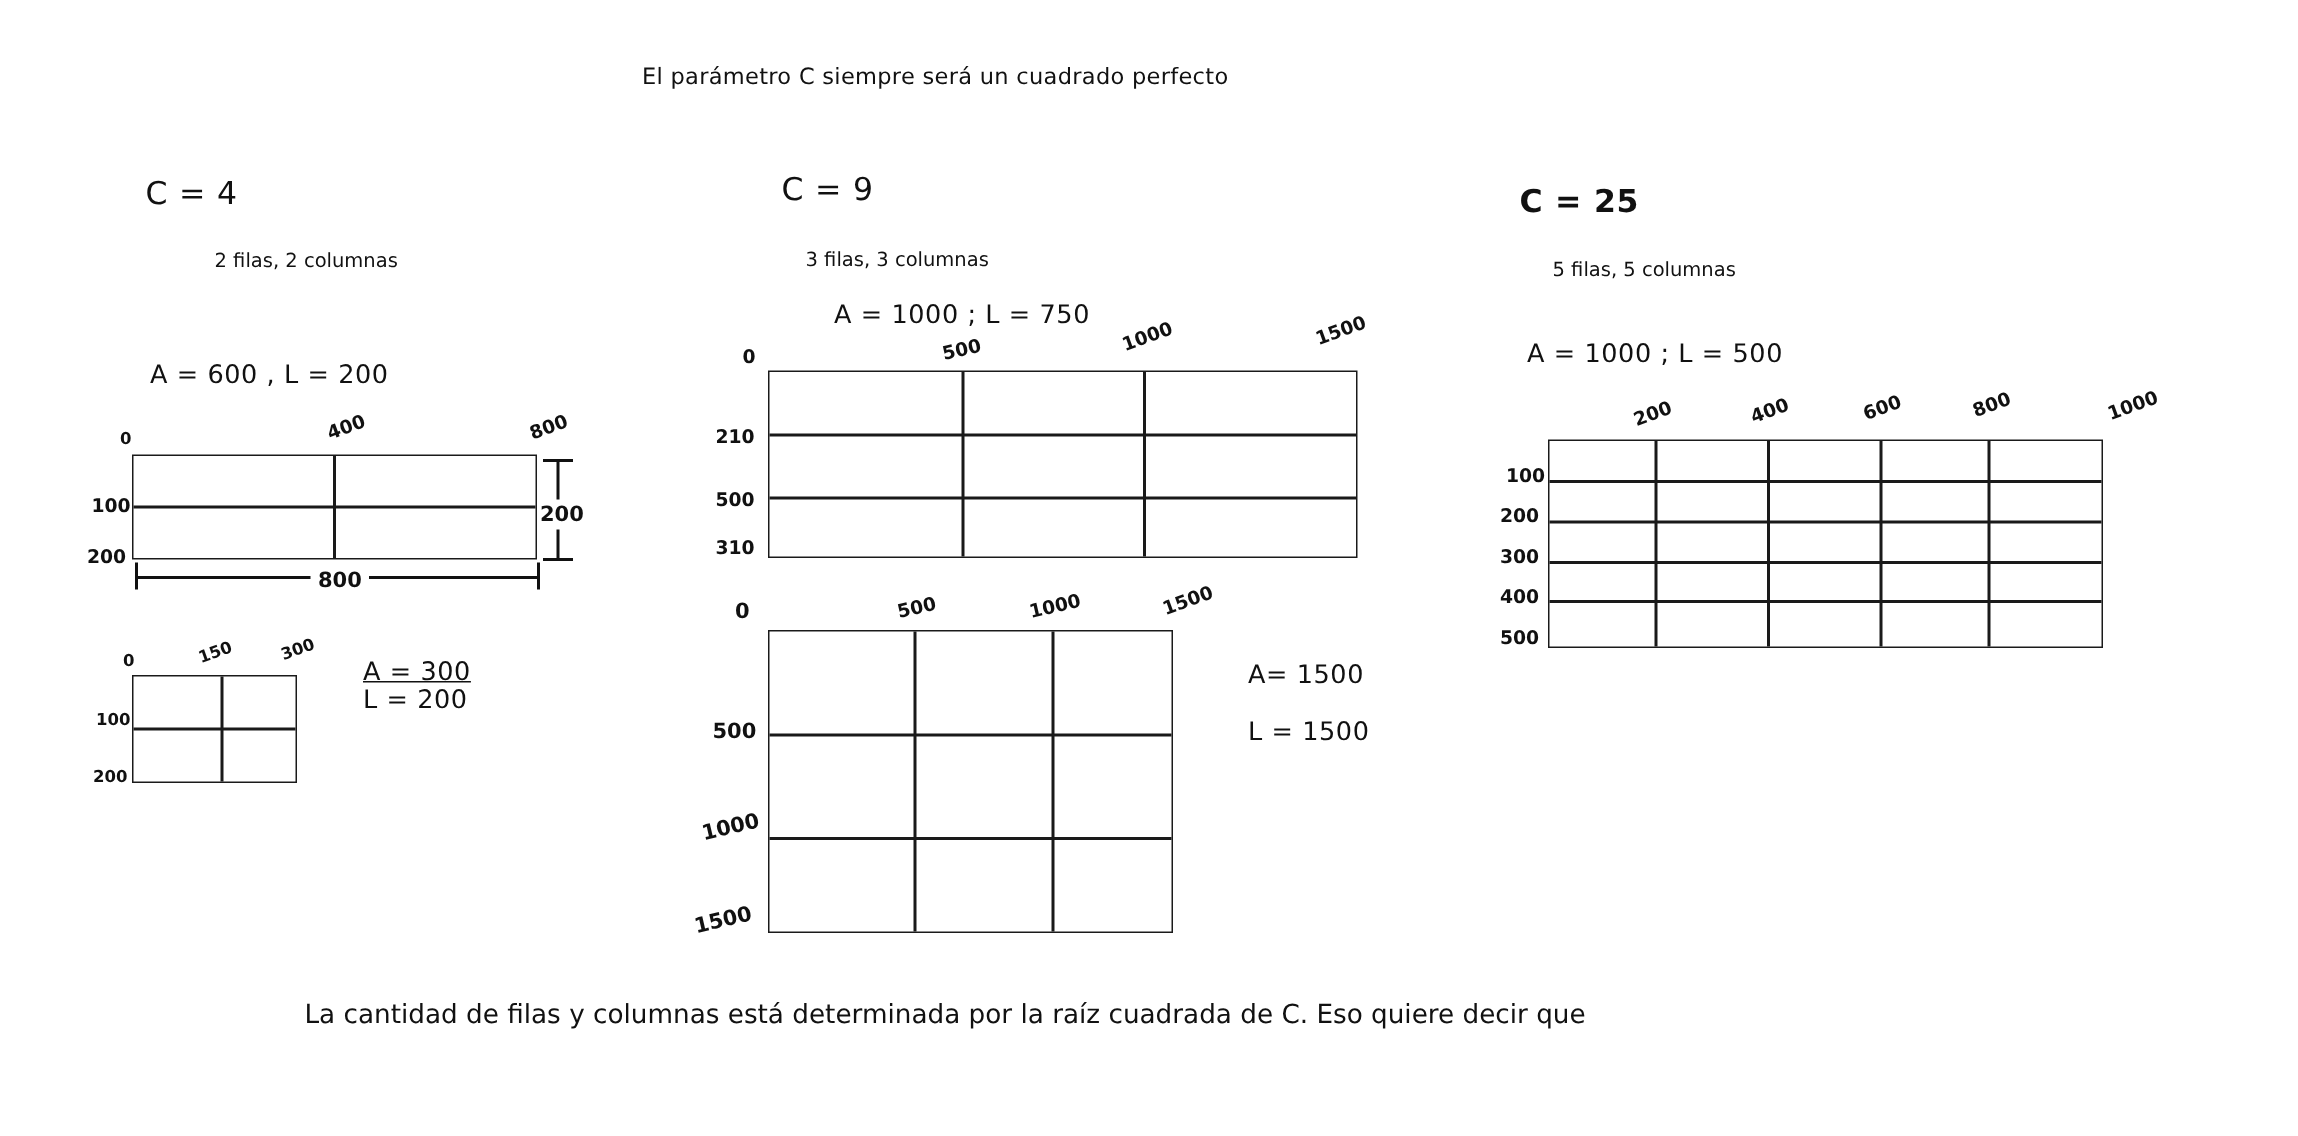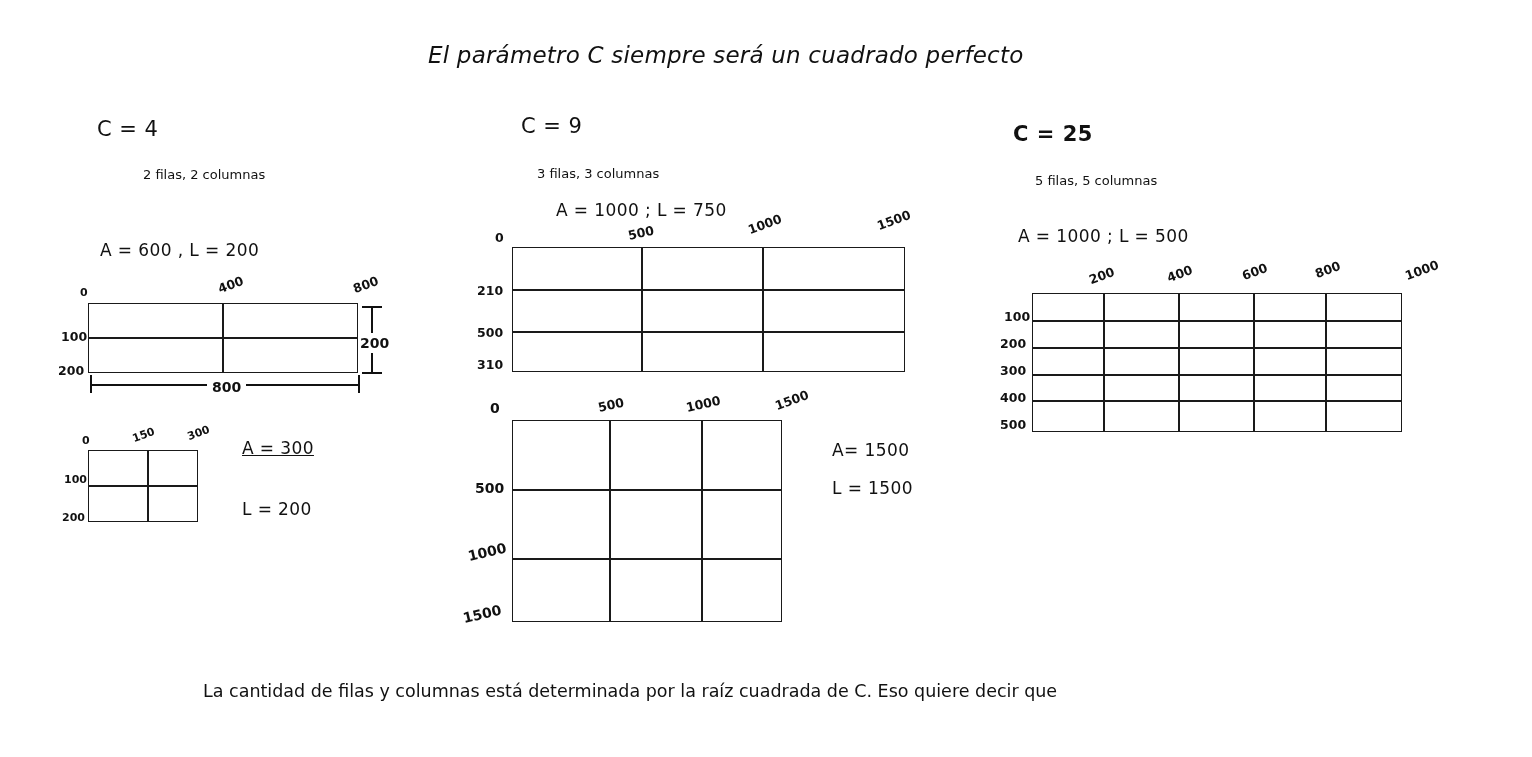--- a/index.html
+++ b/index.html
@@ -16,23 +16,22 @@
     color: #111111;
     overflow: hidden;
   }
   .abs { position: absolute; }
   .hand {
     font-family: "DejaVu Sans", sans-serif;
     color: #111;
     white-space: nowrap;
   }
   .title {
-    font-size: 23px;
+    font-size: 15px;
     letter-spacing: 0.2px;
-    font-style: italic;
   }
   .case-label {
     font-size: 21px;
     letter-spacing: 0.5px;
   }
   .case-sub {
     font-size: 13px;
   }
   .dim-label {
     font-size: 17px;
@@ -110,21 +109,21 @@
     <div class="gl-v" style="left:58px;"></div>
     <div class="gl-h" style="top:34px;"></div>
   </div>
   <div class="abs hand tick-sm" style="left:82px; top:434px;">0</div>
   <div class="abs hand tick-sm" style="left:135px; top:432px;"><span class="rot-b">150</span></div>
   <div class="abs hand tick-sm" style="left:190px; top:430px;"><span class="rot-b">300</span></div>
   <div class="abs hand tick-sm" style="left:64px; top:473px;">100</div>
   <div class="abs hand tick-sm" style="left:62px; top:511px;">200</div>
 
   <div class="abs hand dim-label" style="left:242px; top:438px;text-decoration:underline;">A = 300</div>
-  <div class="abs hand dim-label" style="left:242px; top:499px;">L = 200</div>
+  <div class="abs hand dim-label" style="left:242px; top:457px;">L = 200</div>
 
   <div class="abs hand case-label" style="left:521px; top:114px;">C = 9</div>
   <div class="abs hand case-sub" style="left:537px; top:166px;">3 filas, 3 columnas</div>
 
   <div class="abs hand dim-label" style="left:556px; top:200px;">A = 1000 ;  L = 750</div>
 
   <div class="grid" style="left:512px; top:247px; width:393px; height:125px;">
     <div class="gl-v" style="left:128px;"></div>
     <div class="gl-v" style="left:249px;"></div>
     <div class="gl-h" style="top:41px;"></div>
@@ -176,15 +175,15 @@
   <div class="abs hand tick" style="left:1245px; top:268px;"><span class="rot-b">600</span></div>
   <div class="abs hand tick" style="left:1318px; top:266px;"><span class="rot-b">800</span></div>
   <div class="abs hand tick" style="left:1408px; top:268px;"><span class="rot-b">1000</span></div>
 
   <div class="abs hand tick" style="left:1004px; top:309px;">100</div>
   <div class="abs hand tick" style="left:1000px; top:336px;">200</div>
   <div class="abs hand tick" style="left:1000px; top:363px;">300</div>
   <div class="abs hand tick" style="left:1000px; top:390px;">400</div>
   <div class="abs hand tick" style="left:1000px; top:417px;">500</div>
 
-  <div class="abs hand footer" style="left:203px; top:676px;">La cantidad de filas y columnas está determinada por la raíz cuadrada de C. Eso quiere decir que</div>
+  <div class="abs hand footer" style="left:203px; top:662px;">La cantidad de filas y columnas está determinada por la raíz cuadrada de C. Eso quiere decir que</div>
 
 </div>
 
 </body></html>

